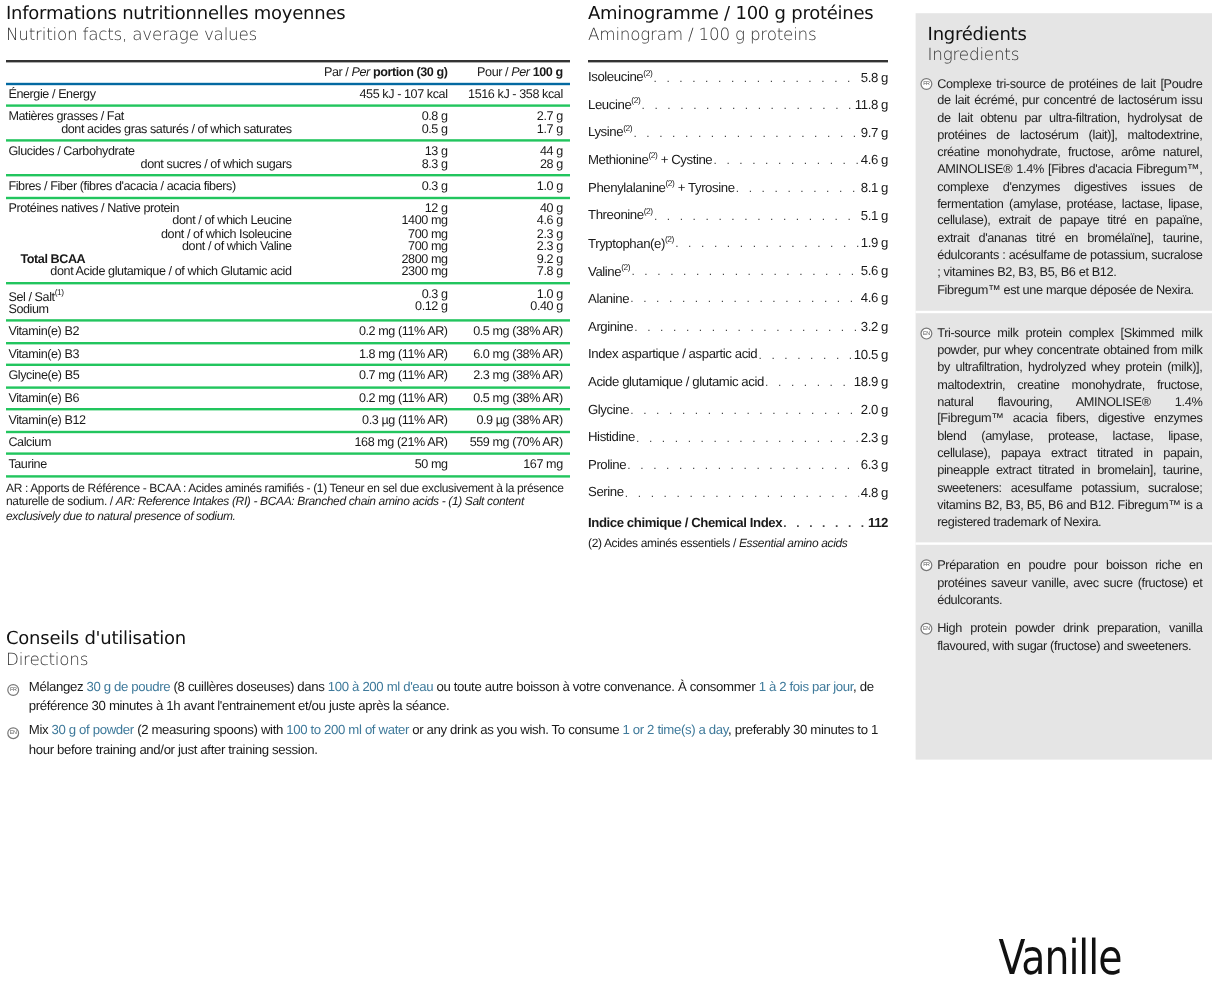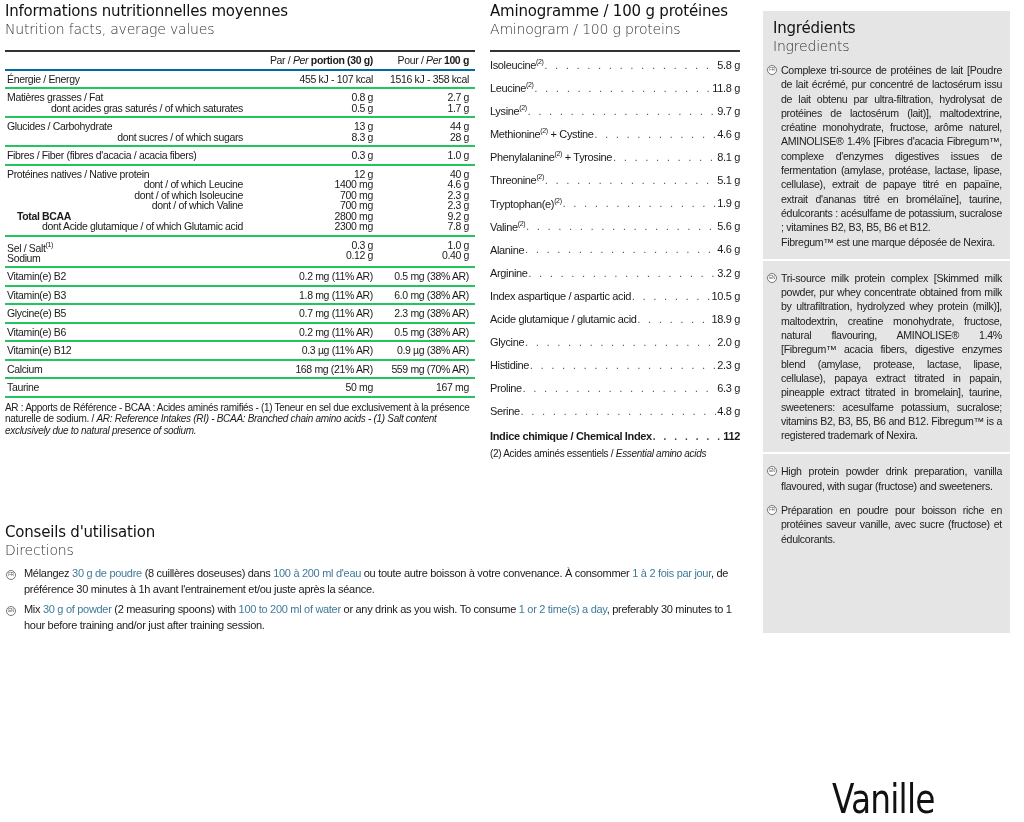--- a/index.html
+++ b/index.html
@@ -270,26 +270,26 @@
     <span>Complexe tri-source de protéines de lait [Poudre de lait écrémé, pur concentré de lactosérum issu de lait obtenu par ultra-filtration, hydrolysat de protéines de lactosérum (lait)], maltodextrine, créatine monohydrate, fructose, arôme naturel, AMINOLISE® 1.4% [Fibres d'acacia Fibregum™, complexe d'enzymes digestives issues de fermentation (amylase, protéase, lactase, lipase, cellulase), extrait de papaye titré en papaïne, extrait d'ananas titré en bromélaïne], taurine, édulcorants : acésulfame de potassium, sucralose ; vitamines B2, B3, B5, B6 et B12.</span><br>
     <span>Fibregum™ est une marque déposée de Nexira.</span>
   </div>
   <div class="sep"></div>
   <div class="para">
     <span class="badge">EN</span>
     <span>Tri-source milk protein complex [Skimmed milk powder, pur whey concentrate obtained from milk by ultrafiltration, hydrolyzed whey protein (milk)], maltodextrin, creatine monohydrate, fructose, natural flavouring, AMINOLISE® 1.4% [Fibregum™ acacia fibers, digestive enzymes blend (amylase, protease, lactase, lipase, cellulase), papaya extract titrated in papain, pineapple extract titrated in bromelain], taurine, sweeteners: acesulfame potassium, sucralose; vitamins B2, B3, B5, B6 and B12. Fibregum™ is a registered trademark of Nexira.</span>
   </div>
   <div class="sep"></div>
   <div class="para">
+    <span class="badge">FR</span>
+    <span>Préparation en poudre pour boisson riche en protéines saveur vanille, avec sucre (fructose) et édulcorants.</span>
+  </div>
+  <div class="para">
     <span class="badge">EN</span>
     <span>High protein powder drink preparation, vanilla flavoured, with sugar (fructose) and sweeteners.</span>
-  </div>
-  <div class="para">
-    <span class="badge">FR</span>
-    <span>Préparation en poudre pour boisson riche en protéines saveur vanille, avec sucre (fructose) et édulcorants.</span>
   </div>
 </aside>
 
 <section id="dir">
   <div class="head">
     <div class="title1">Conseils d'utilisation</div>
     <div class="title2">Directions</div>
   </div>
   <p class="dpara">
     <span class="badge">FR</span>

